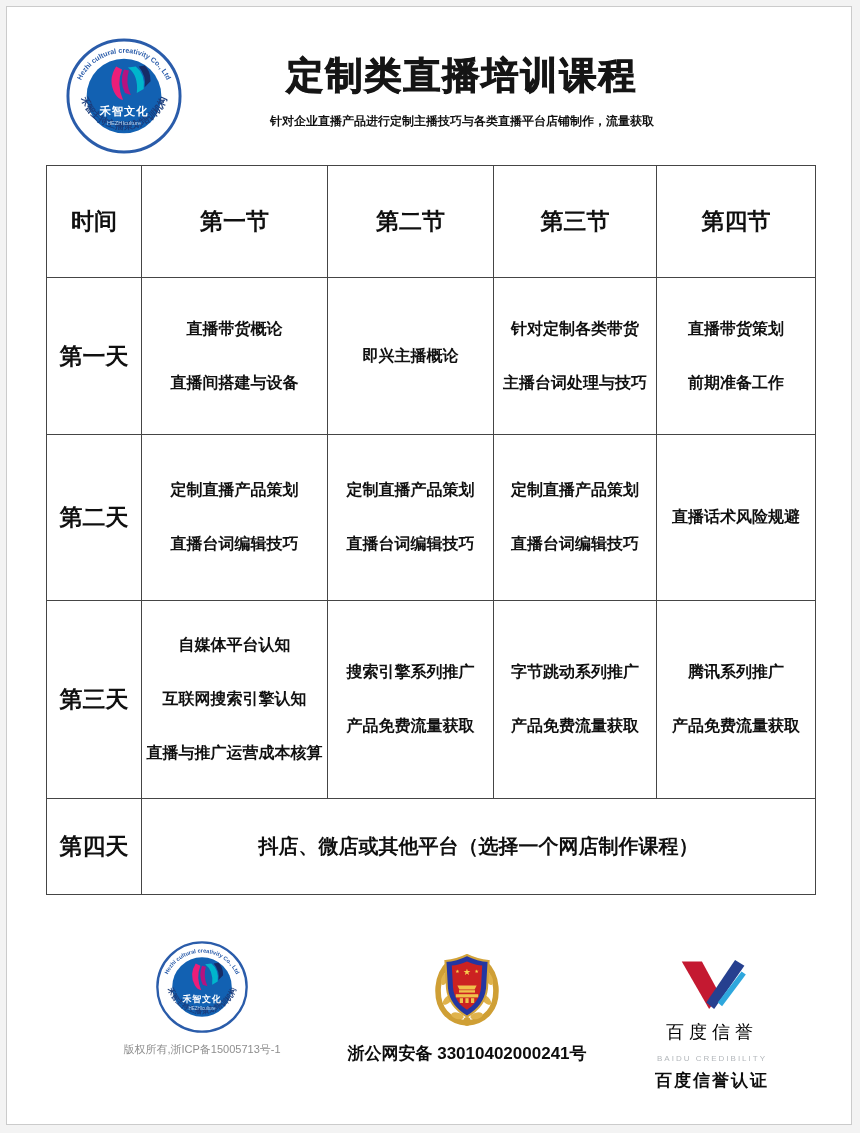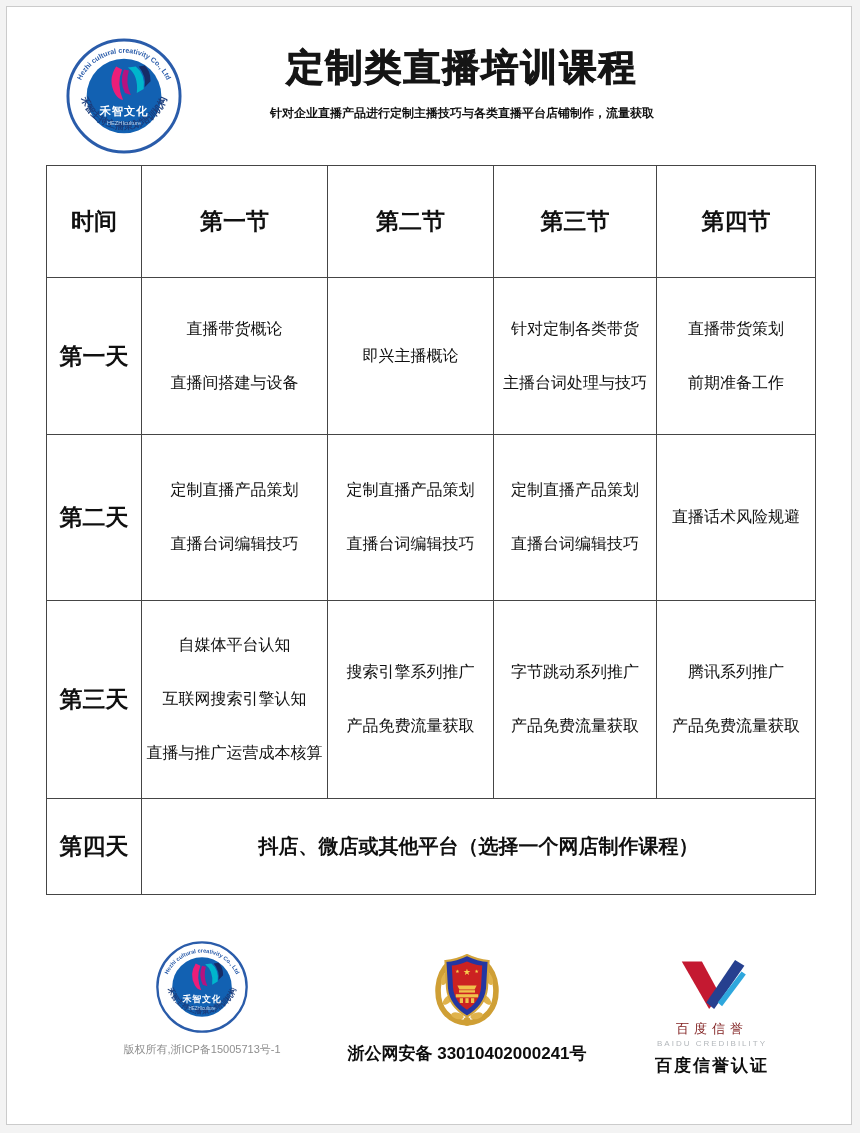--- a/index.html
+++ b/index.html
@@ -3,53 +3,53 @@
 <meta charset="utf-8">
 <style>
   html,body{margin:0;padding:0;width:860px;height:1133px;overflow:hidden;
     font-family:"Liberation Sans","DejaVu Sans",sans-serif;background:#f3f3f3;}
   .sheet{position:absolute;left:6px;top:6px;width:846px;height:1119px;
     background:#ffffff;border:1px solid #cbcbcb;box-sizing:border-box;}
 
   
   .header{position:absolute;left:0;top:0;width:100%;height:152px;}
   .logo-lg{position:absolute;left:58px;top:30px;width:118px;height:118px;}
-  .titles{position:absolute;left:130px;top:36px;width:650px;text-align:center;}
+  .titles{position:absolute;left:130px;top:44px;width:650px;text-align:center;}
   .page-title{margin:0;font-size:37px;font-weight:900;color:#151515;letter-spacing:2px;
     -webkit-text-stroke:1px #151515;}
   .page-subtitle{margin:12px 0 0 0;font-size:12px;font-weight:700;color:#111;}
 
   
   table.schedule{position:absolute;left:39px;top:158px;width:769px;
     border-collapse:collapse;table-layout:fixed;}
   table.schedule th,table.schedule td{border:1px solid #454545;padding:0;
     text-align:center;vertical-align:middle;color:#101010;}
   tr.r-head{height:112px;}
   tr.r-d1{height:157px;}
   tr.r-d2{height:166px;}
   tr.r-d3{height:198px;}
   tr.r-d4{height:96px;}
   .col-head,.day-head{font-size:23px;font-weight:800;}
   .lines{display:flex;flex-direction:column;align-items:center;justify-content:center;gap:33px;}
-  .cell-line{font-size:16px;font-weight:400;white-space:nowrap;}
+  .cell-line{font-size:16px;font-weight:700;white-space:nowrap;}
   td.merged{text-align:left;padding-left:12px;font-size:20px;font-weight:800;}
 
   
   .footer{position:absolute;left:0;top:925px;width:846px;height:180px;}
   .f-col{position:absolute;display:flex;flex-direction:column;align-items:center;}
   .f-col1{left:55px;width:280px;top:8px;}
   .f-col2{left:320px;width:280px;top:10px;}
   .f-col3{left:600px;width:210px;top:22px;}
   .logo-sm{width:94px;height:94px;}
   .badge{width:80px;height:90px;}
   .icp-text{margin:8px 0 0 0;font-size:11px;font-weight:500;color:#8e8e8e;white-space:nowrap;}
   .police-text{margin:10px 0 0 0;font-size:17px;font-weight:800;color:#0d0d0d;white-space:nowrap;}
   .baidu-v{width:72px;height:64px;}
-  .baidu-cn{margin:2px 0 0 0;font-size:13px;color:#7f1d1d;letter-spacing:5px;font-weight:500;}
-  .baidu-en{margin:1px 0 0 0;font-size:8px;color:#b3b7bb;letter-spacing:2px;}
+  .baidu-cn{margin:2px 0 0 0;font-size:18px;color:#000000;letter-spacing:5px;font-weight:500;}
+  .baidu-en{margin:10px 0 0 0;font-size:8px;color:#b3b7bb;letter-spacing:2px;}
   .baidu-cert{margin:6px 0 0 0;font-size:17px;font-weight:800;color:#0d0d0d;letter-spacing:2px;}
 </style>
 </head>
 <body>
 
 <div class="sheet">
 
   <div class="header">
     <svg class="logo-lg" viewBox="0 0 120 120">
       <defs>

